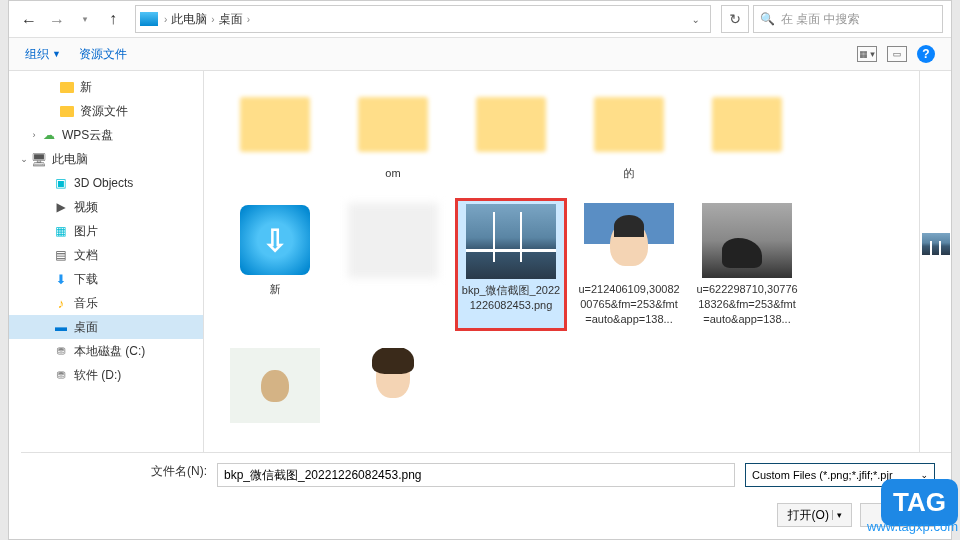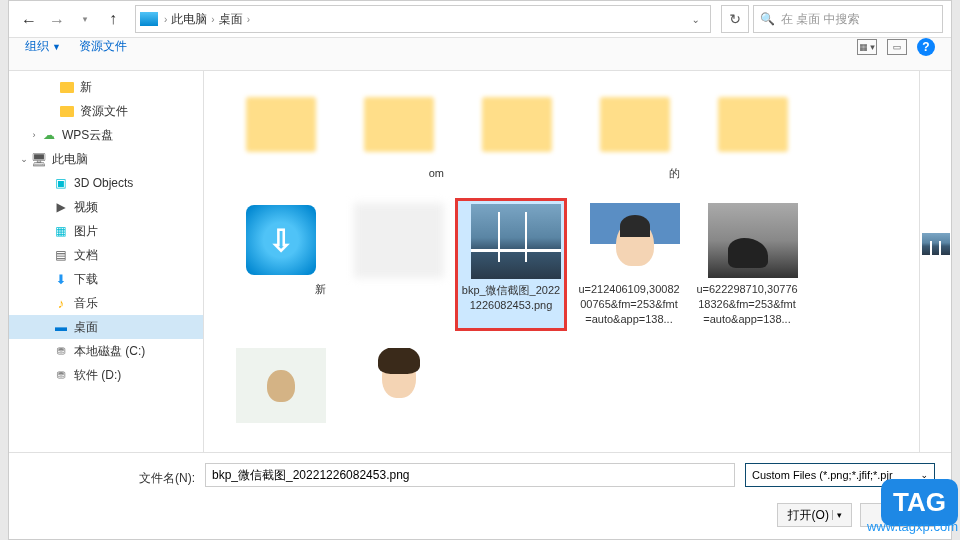--- a/index.html
+++ b/index.html
@@ -14,21 +14,21 @@
 .nav-btn.active { color: #333; }
 .path-box { flex: 1; height: 28px; border: 1px solid #ccc; display: flex; align-items: center; padding: 0 4px; margin: 0 6px; }
 .path-icon { width: 18px; height: 14px; background: linear-gradient(#4fc3f7,#0288d1); margin-right: 6px; }
 .path-seg { font-size: 12px; color: #333; padding: 0 4px; }
 .path-chev { color: #888; font-size: 10px; }
 .path-drop { margin-left: auto; color: #666; font-size: 10px; padding: 0 6px; }
 .refresh-box { width: 28px; height: 28px; border: 1px solid #ccc; display: flex; align-items: center; justify-content: center; font-size: 14px; color: #555; }
 .search-box { width: 190px; height: 28px; border: 1px solid #ccc; display: flex; align-items: center; padding: 0 6px; }
 .search-icon { color: #888; font-size: 12px; margin-right: 6px; }
 .search-ph { font-size: 12px; color: #999; }
-.toolbar { height: 34px; display: flex; align-items: flex-start; padding: 0 16px; border-top: 1px solid #e0e0e0; border-bottom: 1px solid #e0e0e0; background: #fafafa; }
+.toolbar { height: 34px; display: flex; align-items: center; padding: 0 16px; border-top: 1px solid #e0e0e0; border-bottom: 1px solid #e0e0e0; background: #fafafa; }
 .tb-item { font-size: 12px; color: #06c; margin-right: 18px; display: flex; align-items: center; gap: 3px; cursor: pointer; }
 .tb-item span.caret { font-size: 9px; }
 .tb-right { margin-left: auto; display: flex; align-items: center; gap: 10px; }
 .view-ico { width: 20px; height: 16px; border: 1px solid #888; display: flex; align-items: center; justify-content: center; font-size: 9px; color: #555; }
 .help-ico { width: 18px; height: 18px; border-radius: 50%; background: #0a84ff; color: #fff; display: flex; align-items: center; justify-content: center; font-size: 12px; font-weight: bold; }
 .mainarea { flex: 1; display: flex; overflow: hidden; }
 .sidebar { width: 195px; border-right: 1px solid #e0e0e0; overflow-y: auto; padding: 4px 0; }
 .tree-item { display: flex; align-items: center; height: 24px; font-size: 12px; color: #333; cursor: pointer; padding-right: 4px; }
 .tree-item.selected { background: #d0e7f7; }
 .tree-chev { width: 14px; font-size: 9px; color: #666; text-align: center; }
@@ -38,21 +38,21 @@
 .ico-pc { color: #555; font-size: 13px; }
 .ico-3d { color: #00bcd4; font-size: 12px; }
 .ico-video { color: #555; font-size: 12px; }
 .ico-image { color: #00bcd4; font-size: 12px; }
 .ico-doc { color: #555; font-size: 12px; }
 .ico-dl { color: #2196f3; font-size: 13px; }
 .ico-music { color: #ffb300; font-size: 13px; }
 .ico-desktop { color: #0078d4; font-size: 12px; }
 .ico-disk { color: #888; font-size: 11px; }
 .content { flex: 1; padding: 12px 16px; overflow: auto; display: flex; flex-wrap: wrap; gap: 14px 8px; align-content: flex-start; }
-.file-item { width: 110px; display: flex; flex-direction: column; align-items: flex-end; cursor: pointer; padding: 4px; }
+.file-item { width: 110px; display: flex; flex-direction: column; align-items: center; cursor: pointer; padding: 4px; }
 .file-item.selected { background: #cce8ff; border: 1px solid #99d1ff; }
 .file-item.red-box { outline: 3px solid #e53935; outline-offset: -2px; }
 .thumb { width: 90px; height: 75px; background: #f0f0f0; margin-bottom: 4px; display: flex; align-items: center; justify-content: center; overflow: hidden; position: relative; }
 .thumb.folder-t { background: none; }
 .folder-shape { width: 70px; height: 55px; background: #ffc93c; border-radius: 3px; filter: blur(2px); opacity: 0.6; }
 .thumb.blur { filter: blur(4px); }
 .file-label { font-size: 11px; color: #333; text-align: center; line-height: 1.35; word-break: break-all; max-height: 46px; overflow: hidden; }
 .bridge { width: 100%; height: 100%; background: linear-gradient(to bottom, #7aa5c4 0%, #5a85a4 45%, #3a5a74 60%, #2a3a4a 100%); position: relative; }
 .bridge::before, .bridge::after { content: ""; position: absolute; top: 8px; width: 2px; height: 50px; background: #fff; }
 .bridge::before { left: 30%; }
@@ -64,21 +64,21 @@
 .rock { width: 100%; height: 100%; background: linear-gradient(to bottom, #aaa 0%, #888 50%, #333 100%); position: relative;}
 .rock::after { content:""; position:absolute; bottom:10px; left:20px; width:40px; height:30px; background:#222; border-radius: 40% 60% 20% 20%;}
 .illust { width: 100%; height: 100%; background: #eef3ee; display: flex; align-items: center; justify-content: center;}
 .blob { width: 28px; height: 32px; background: #d4b385; border-radius: 48% 48% 44% 44%;}
 .portrait2 { width: 100%; height: 100%; background: #fff; display: flex; align-items: flex-start; justify-content: center; padding-top: 6px;}
 .head2 { width: 34px; height: 44px; background: #f4d4b4; border-radius: 50% 50% 42% 42%; position: relative;}
 .head2::before { content:""; position:absolute; top:-8px; left:-4px; right:-4px; height:28px; background:#3a2a1a; border-radius: 50% 50% 30% 30%;}
 .app-icon { width: 70px; height: 70px; background: radial-gradient(circle,#4fc3f7 35%, #0288d1 90%); border-radius: 8px; display:flex; align-items:center; justify-content:center; color:#fff; font-size:30px; font-weight:bold;}
 .preview-pane { width: 32px; border-left: 1px solid #e0e0e0; padding: 2px; }
 .preview-mini { width: 28px; height: 22px; margin-top: 160px; }
-.bottombar { border-top: 1px solid #e0e0e0; padding: 10px 16px 10px 130px; display: flex; align-items: flex-end; gap: 10px; }
+.bottombar { border-top: 1px solid #e0e0e0; padding: 10px 16px 10px 130px; display: flex; align-items: flex-start; gap: 10px; margin-left: 12px; }
 .fn-label { font-size: 12px; color: #333; }
 .fn-input { flex: 1; height: 24px; border: 1px solid #ccc; font-size: 12px; padding: 0 6px; outline: none; }
 .filter-sel { width: 190px; height: 24px; border: 1px solid #0c4a6e; font-size: 11px; padding: 0 6px; display: flex; align-items: center; justify-content: space-between; }
 .btnrow { display: flex; justify-content: flex-end; gap: 8px; padding: 6px 16px 12px; }
 .dlg-btn { min-width: 75px; height: 24px; border: 1px solid #ccc; font-size: 12px; background: #f5f5f5; display: flex; align-items: center; justify-content: center; gap: 3px;}
 .watermark { position: absolute; right: 2px; bottom: 6px; text-align: right; z-index: 50;}
 .wm-text { color: #e53935; font-size: 20px; font-weight: bold; letter-spacing: 2px;}
 .wm-url { color: #2196f3; font-size: 13px; }
 .tag-badge { position: absolute; right: 2px; bottom: 14px; background: #1e88e5; color: #fff; font-size: 26px; font-weight: bold; padding: 8px 12px; border-radius: 10px; z-index: 40;}
 </style>

